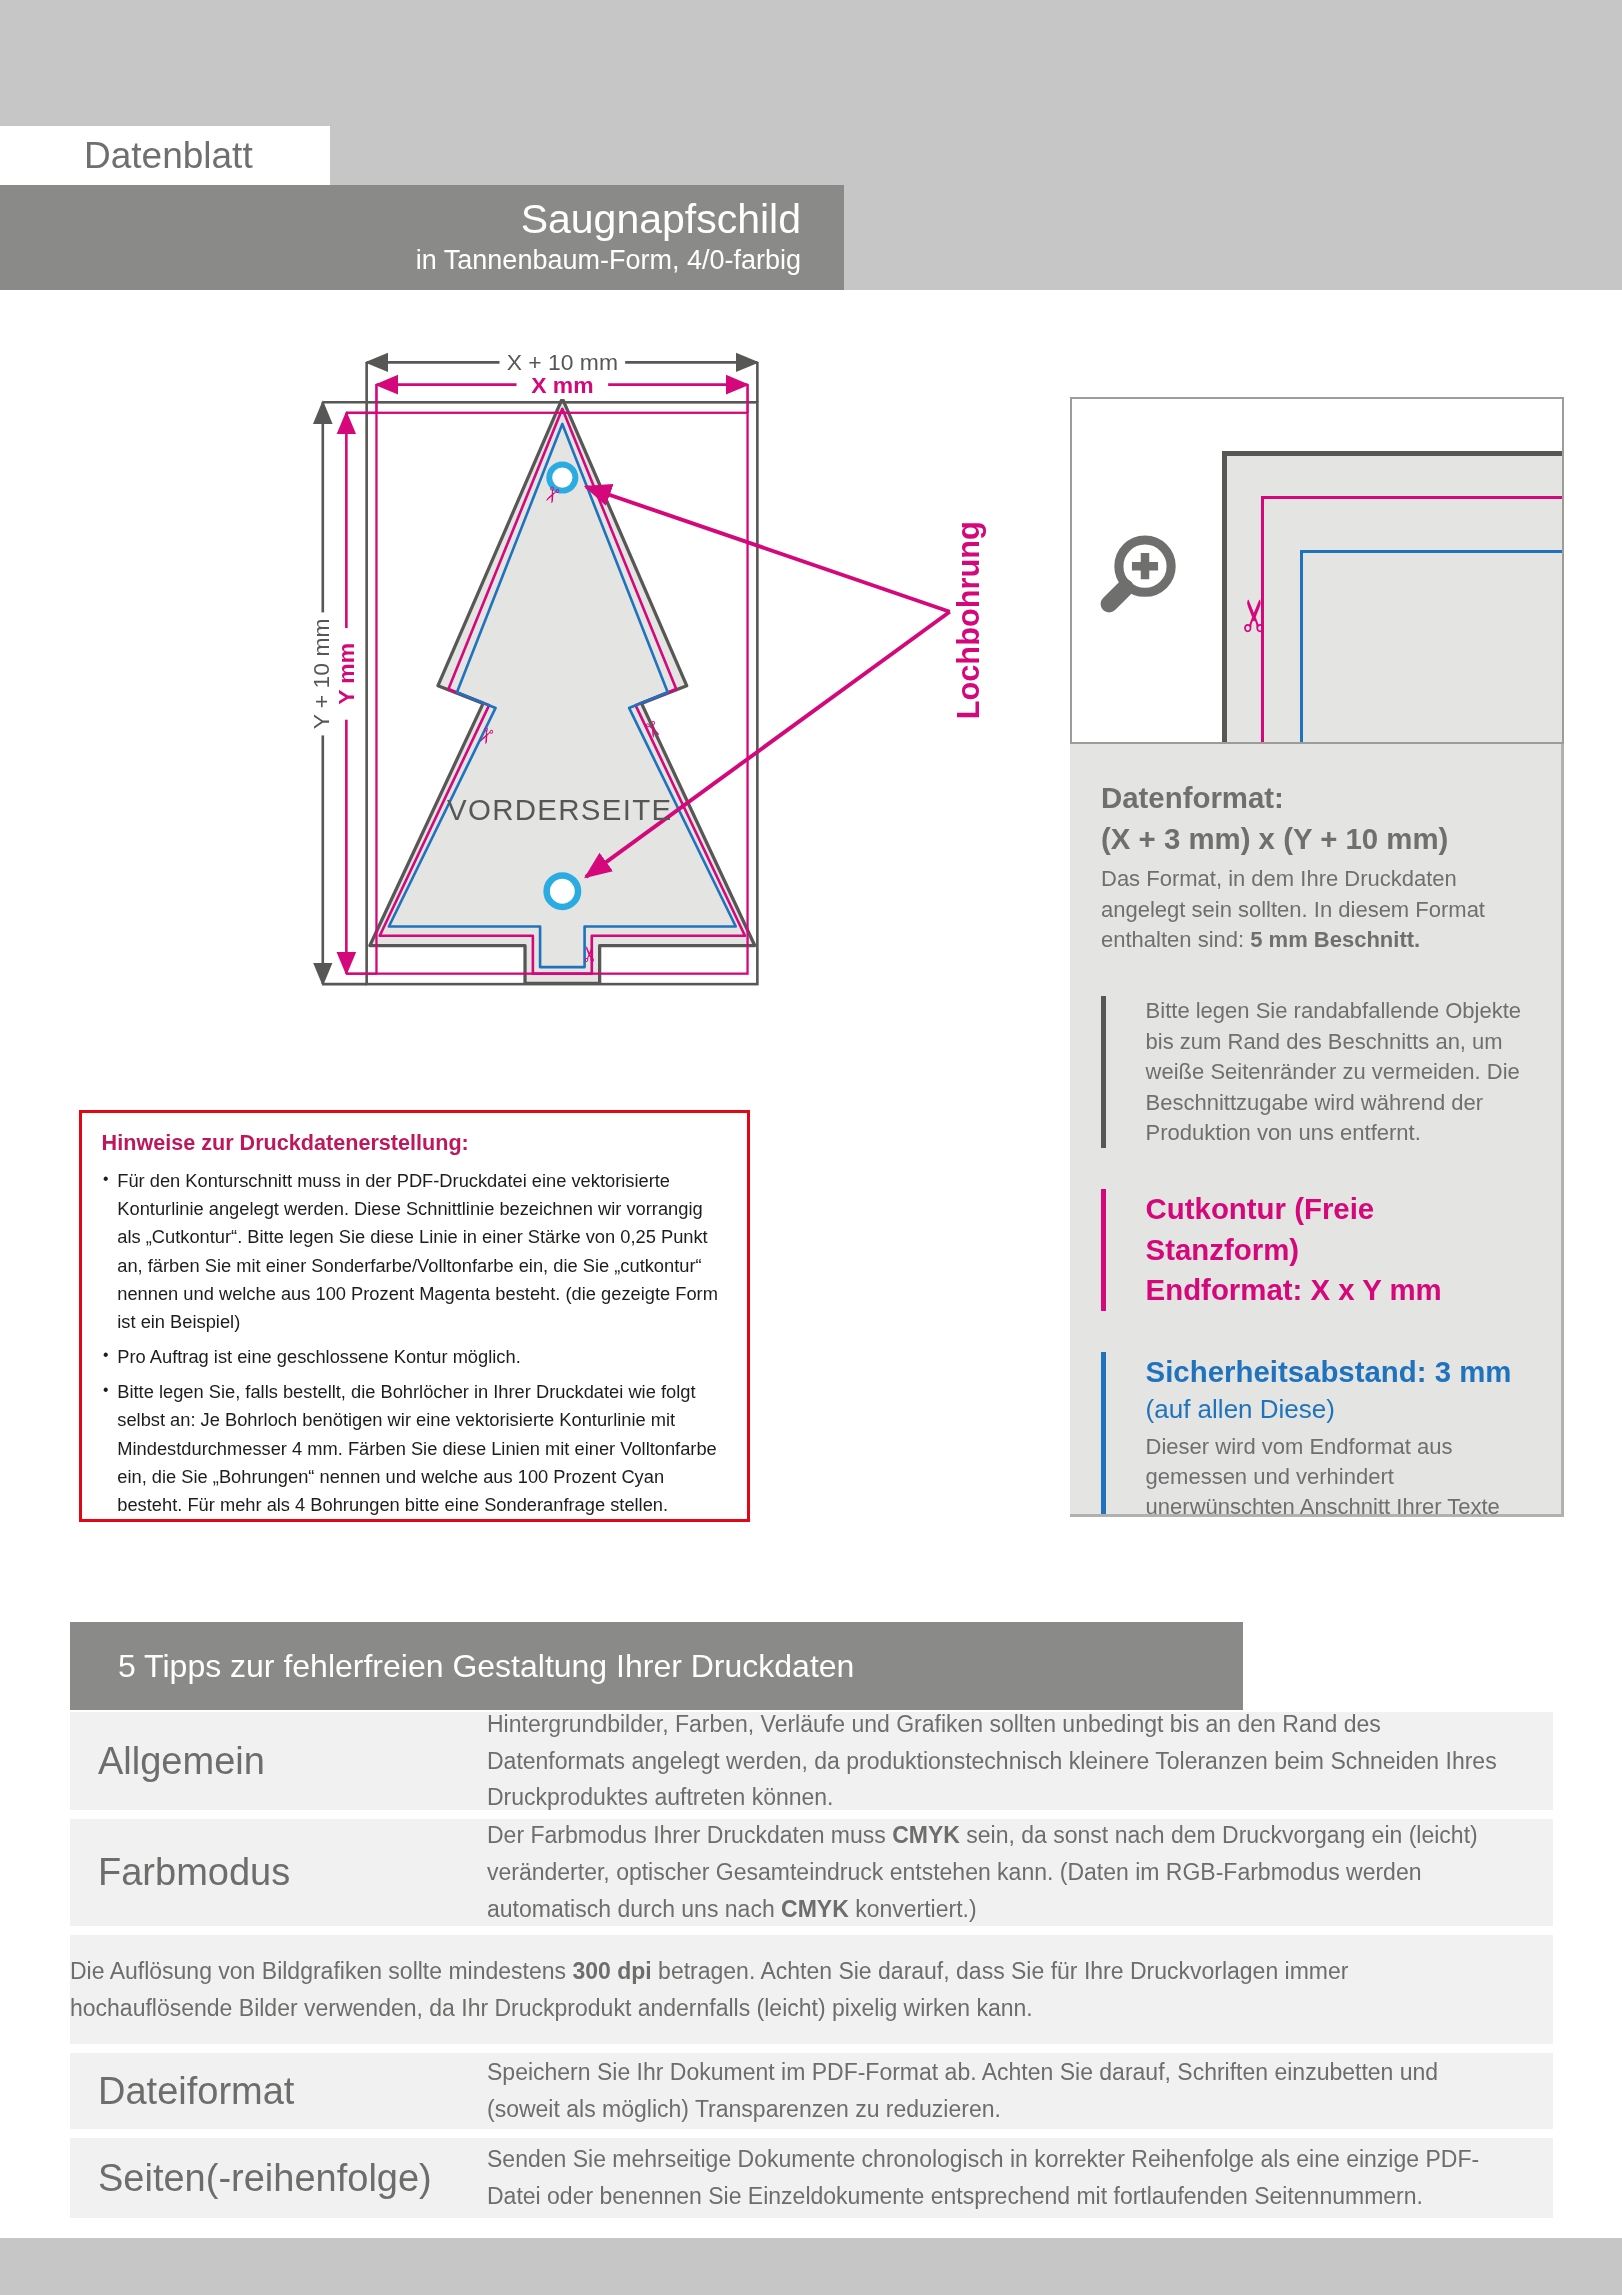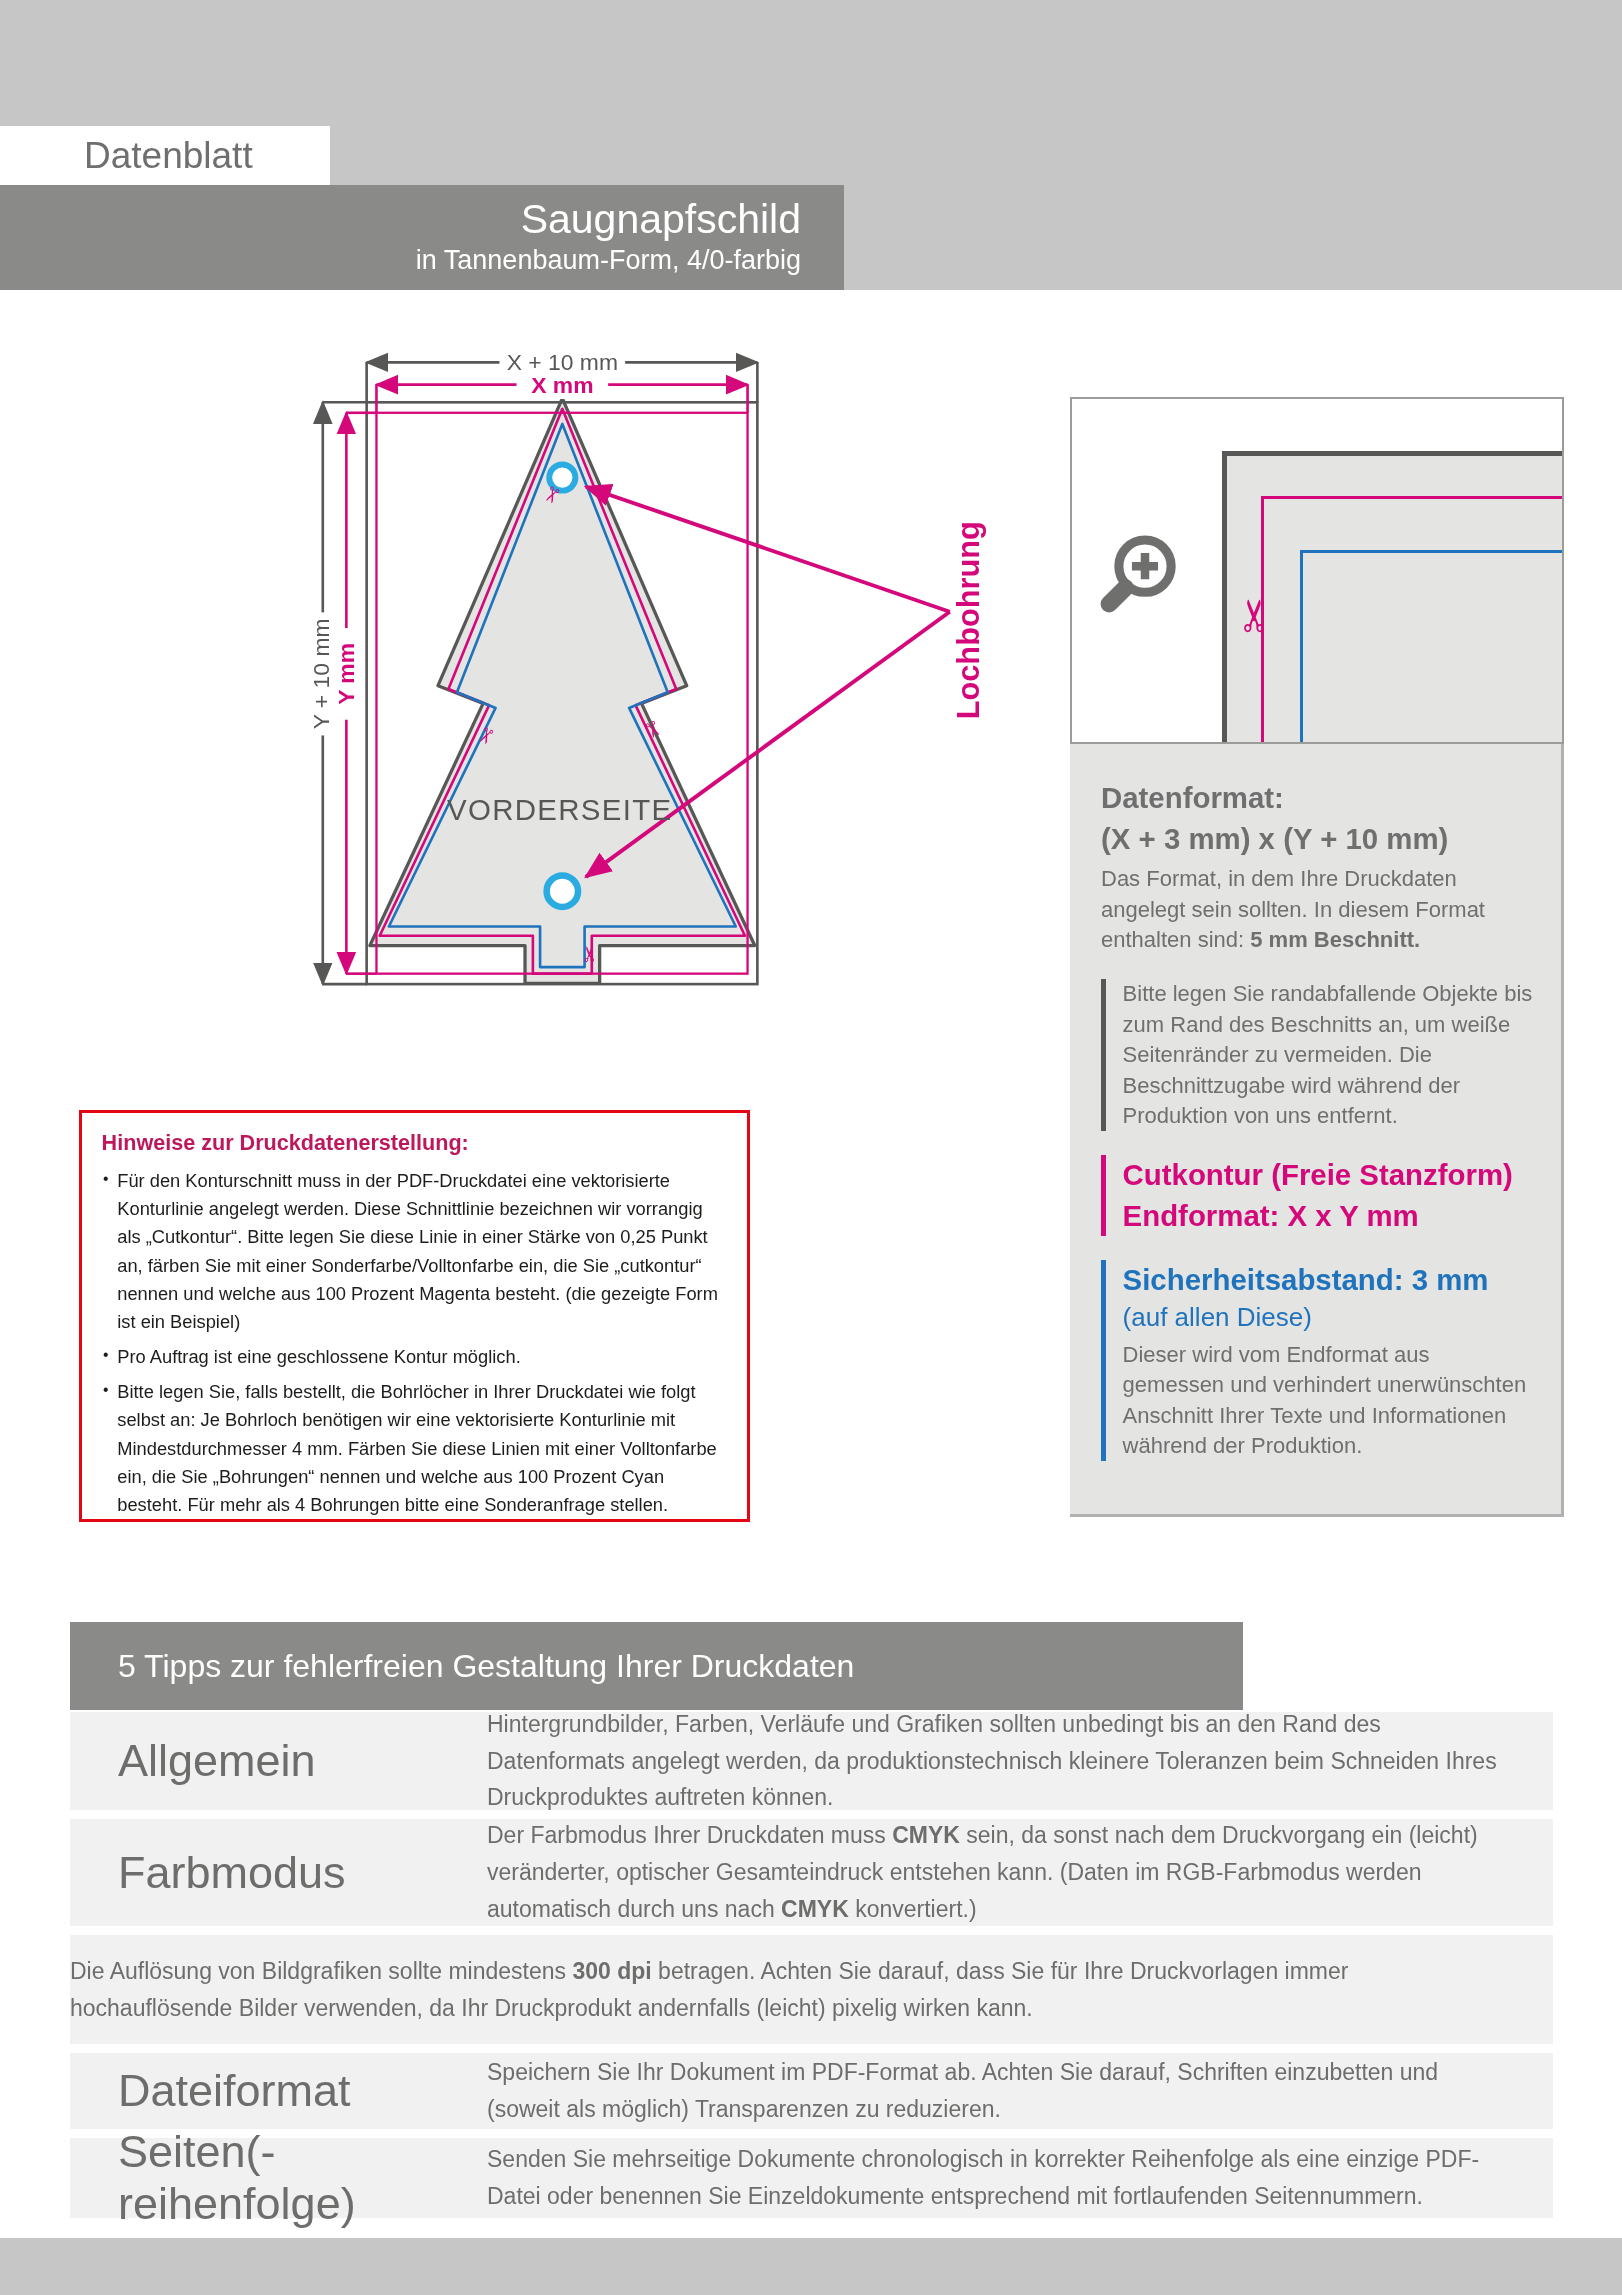--- a/index.html
+++ b/index.html
@@ -33,21 +33,21 @@
       border-top:3.3px solid #1f73bc; border-left:3.3px solid #1f73bc; }
   .zoom-scissors { position:absolute; left:164px; top:191px; font-size:44px; color:#d4087a;
       transform:rotate(-90deg); font-family:"DejaVu Sans", sans-serif; }
 
   
   .info-panel { left:1070px; top:744px; width:494px; height:773px; background:#e4e4e3;
       border-right:3.3px solid #b1b1b0; border-bottom:3.3px solid #b1b1b0;
       padding:34px 27.5px 0 31px; overflow:hidden; }
   .info-h { font-size:29.4px; font-weight:bold; color:#706f6f; line-height:1.38; }
   .info-body { font-size:22px; line-height:1.38; color:#706f6f; margin-top:5.2px; }
-  .bar-sec { display:flex; margin-top:24px; }
+  .bar-sec { display:flex; margin-top:41px;gap:23px; }
   .bar { width:4.6px; flex:none; margin-right:17px; }
   .bar.dark { background:#575756; }
   .bar.mag  { background:#d4087a; }
   .bar.blu  { background:#1f73bc; }
   .h-mag { color:#d4087a; }
   .h-blu { color:#1f73bc; }
   .sub-blu { font-size:26px; color:#1f73bc; line-height:1.3; }
 
   
   .red-box { left:79px; top:1110px; width:671px; height:412px; background:#ffffff;
@@ -56,22 +56,22 @@
   .red-box ul { list-style:none; margin-top:10.5px; }
   .red-box li { position:relative; font-size:18.3px; line-height:1.55; color:#1d1d1b;
       padding-left:15.7px; margin-top:6.5px; }
   .red-box li::before { content:"•"; position:absolute; left:1.3px; top:0; font-size:15.7px; }
 
   
   .tips-bar { left:70px; top:1622px; width:1173px; height:88px; background:#8a8a89;
       display:flex; align-items:center; padding-left:48px; }
   .tips-bar span { color:#ffffff; font-size:32px; }
   .tip-row { left:70px; width:1483px; background:#f1f1f1; display:flex; }
-  .tip-label { flex:none; width:417px; display:flex; align-items:center; padding-left:48px;
-      font-size:45px; color:#6d6d6c; }
+  .tip-label { flex:none; width:417px; display:flex; align-items:center; padding-left:28px;
+      font-size:38px; color:#6d6d6c; }
   .tip-text { flex:1; display:flex; align-items:center; padding-right:36px;
       font-size:23px; line-height:1.6; color:#6d6d6c; }
   .b { font-weight:bold; }
 
   text { font-family:"Liberation Sans", sans-serif; }
   .scis { font-family:"DejaVu Sans", sans-serif; }
 </style>
 </head>
 <body>
 

